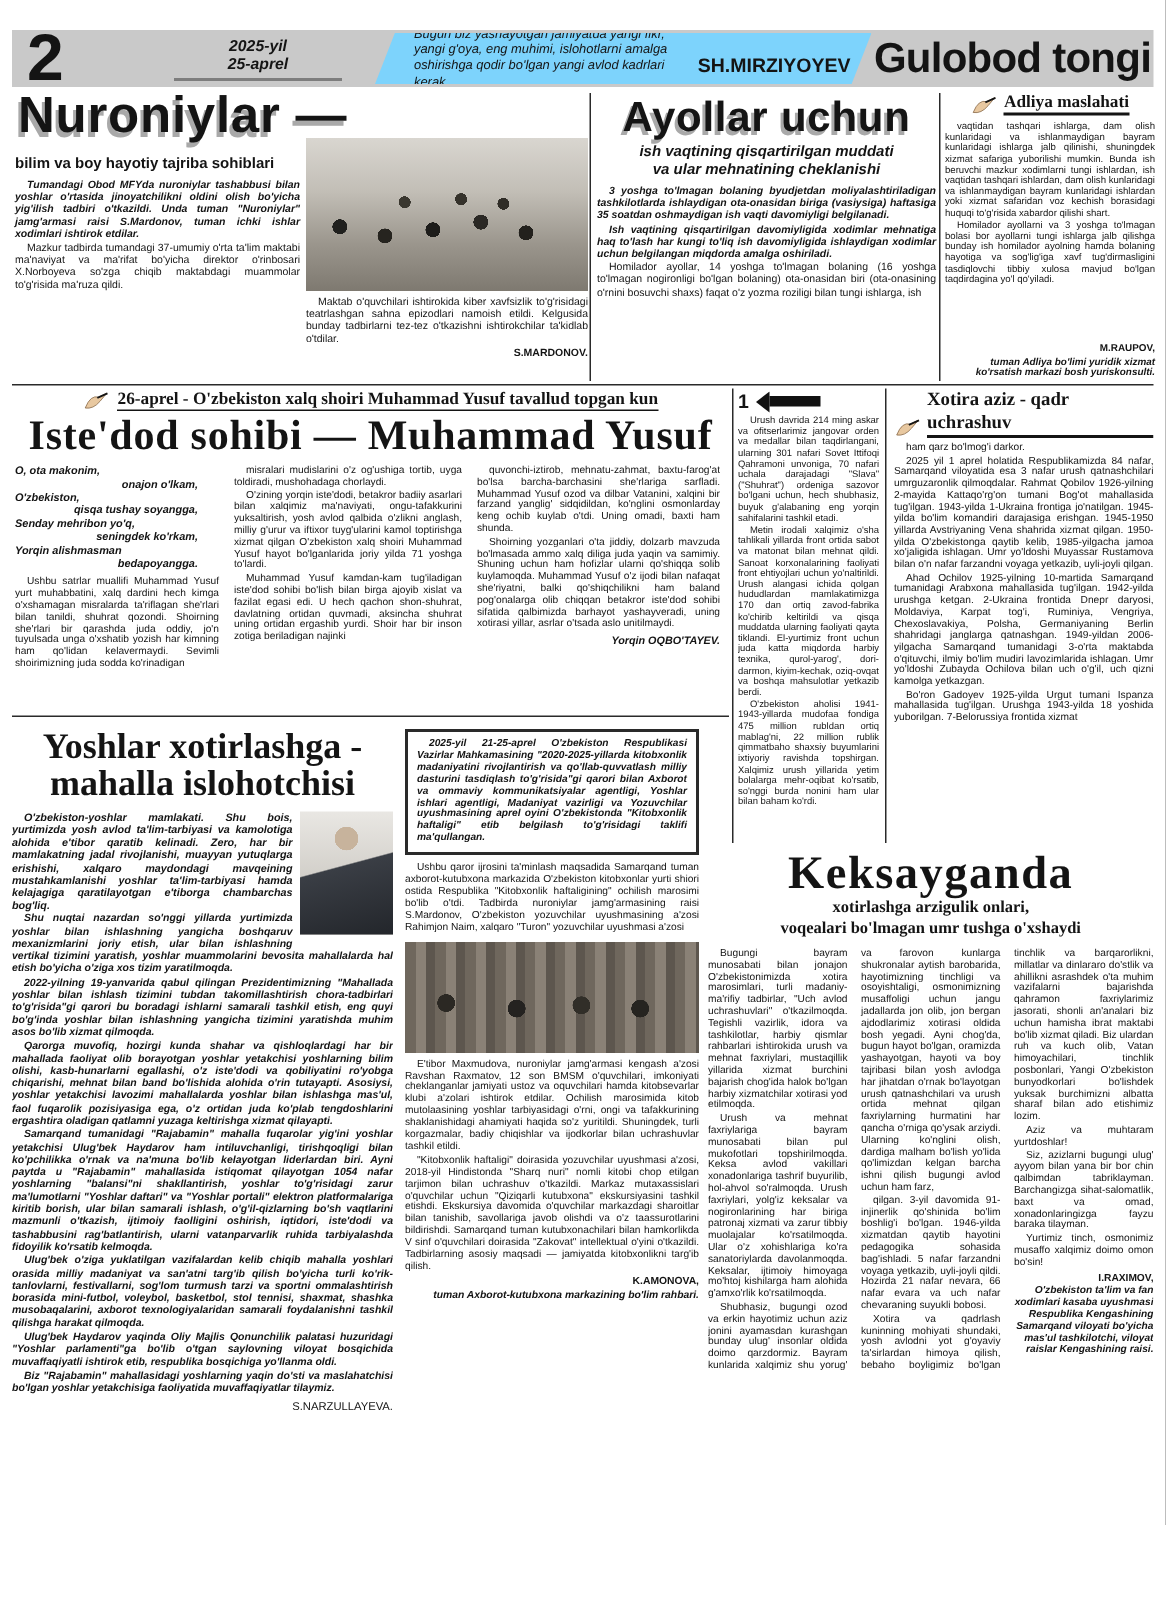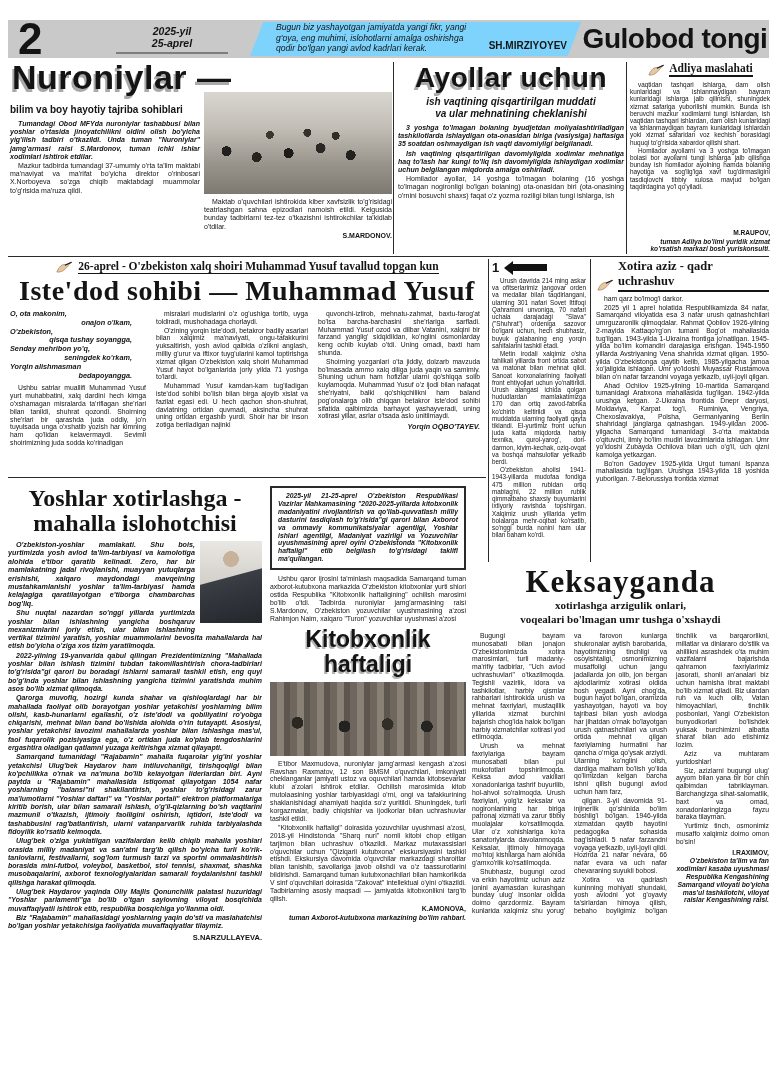--- a/index.html
+++ b/index.html
@@ -14,21 +14,21 @@
               display:flex;align-items:center;}
   .pagenum{font-size:44px;font-weight:800;line-height:36px;margin-left:10px;width:40px;
            font-stretch:condensed;}
   .datebox{margin-left:58px;width:112px;text-align:center;font-weight:bold;font-style:italic;
            font-size:10.5px;line-height:12px;}
   .date-underline{height:2px;background:#7d7d7d;margin-top:3px;}
   .quotebox{flex:1;height:34px;background:#7dd3fc;margin-left:22px;
             clip-path:polygon(4% 0,100% 0,96% 100%,0 100%);
             display:flex;align-items:center;padding:0 14px 2px 26px;gap:8px;}
   .quote-text{font-style:italic;font-size:8.6px;line-height:10.6px;text-align:left;flex:1;}
-  .quote-author{font-weight:bold;font-size:10px;white-space:nowrap;align-self:flex-end;margin-bottom:3px;}
+  .quote-author{font-weight:bold;font-size:13px;white-space:nowrap;align-self:flex-end;margin-bottom:3px;}
   .masthead{width:188px;text-align:center;font-size:28px;font-weight:600;letter-spacing:-0.5px;}
 
   
   .vrule{position:absolute;width:1px;background:#2a2a2a;}
   .hrule{position:absolute;height:1px;background:#2a2a2a;}
   .display-head{font-weight:700;letter-spacing:0.5px;text-shadow:-2px 3px 0 #a9a9a9;}
   .sec-head{display:flex;align-items:flex-end;gap:4px;}
   .sec-head span{font-family:"Liberation Serif",serif;font-weight:bold;
                  border-bottom:2px solid #141414;padding-bottom:1px;}
   .byline-name{font-weight:bold;text-align:right;text-indent:0;}
@@ -115,21 +115,21 @@
   .xot2-body{font-size:6.8px;line-height:7.7px;}
 
   
   .yos{left:8px;top:486px;width:254px;height:588px;overflow:hidden;}
   .yos-head{font-family:"Liberation Serif",serif;font-weight:800;font-size:24px;line-height:25px;
             text-align:center;}
   .yos-lead{margin-top:5px;font-size:7.2px;line-height:8.4px;}
   .yos-lead p{font-weight:bold;font-style:italic;}
   .yos-photo{float:right;width:62px;height:82px;margin:0 0 3px 5px;}
   .yos-body{font-size:7px;line-height:8.3px;}
-  .yos-byline{font-weight:bold;font-size:7.5px;text-align:right;margin-top:3px;}
+  .yos-byline{font-weight:normal;font-size:7.5px;text-align:right;margin-top:3px;}
 
   
   .kit{left:270px;top:486px;width:196px;height:588px;overflow:hidden;}
   .kit-box{border:2px solid #2a2a2a;padding:4px 6px;font-weight:bold;font-style:italic;
            font-size:6.8px;line-height:7.9px;}
   .kit-box p{text-indent:8px;}
   .kit-intro{margin-top:5px;font-size:6.8px;line-height:7.9px;}
   .kit-head{font-weight:800;font-size:23px;line-height:25px;text-align:center;margin-top:4px;
             text-shadow:-1.5px 2px 0 #b3b3b3;}
   .kit-photo{width:100%;height:74px;margin:5px 0 4px;}
@@ -321,24 +321,20 @@
     </div>
   </div>
 
   <div class="abs kit">
     <div class="kit-box">
         <p>2025-yil 21-25-aprel O'zbekiston Respublikasi Vazirlar Mahkamasining "2020-2025-yillarda kitobxonlik madaniyatini rivojlantirish va qo'llab-quvvatlash milliy dasturini tasdiqlash to'g'risida"gi qarori bilan Axborot va ommaviy kommunikatsiyalar agentligi, Yoshlar ishlari agentligi, Madaniyat vazirligi va Yozuvchilar uyushmasining aprel oyini O'zbekistonda "Kitobxonlik haftaligi" etib belgilash to'g'risidagi taklifi ma'qullangan.</p>
       </div>
     <div class="kit-intro">
         <p>Ushbu qaror ijrosini ta'minlash maqsadida Samarqand tuman axborot-kutubxona markazida O'zbekiston kitobxonlar yurti shiori ostida Respublika "Kitobxonlik haftaligining" ochilish marosimi bo'lib o'tdi. Tadbirda nuroniylar jamg'armasining raisi S.Mardonov, O'zbekiston yozuvchilar uyushmasining a'zosi Rahimjon Naim, xalqaro "Turon" yozuvchilar uyushmasi a'zosi</p>
       </div>
-    <div class="kit-head">
-      <div>Kitobxonlik</div>
-      <div>haftaligi</div>
-    </div>
     <div class="photo photo-library kit-photo"></div>
     <div class="kit-body">
         <p>E'tibor Maxmudova, nuroniylar jamg'armasi kengash a'zosi Ravshan Raxmatov, 12 son BMSM o'quvchilari, imkoniyati cheklanganlar jamiyati ustoz va oquvchilari hamda kitobsevarlar klubi a'zolari ishtirok etdilar. Ochilish marosimida kitob mutolaasining yoshlar tarbiyasidagi o'rni, ongi va tafakkurining shaklanishidagi ahamiyati haqida so'z yuritildi. Shuningdek, turli korgazmalar, badiy chiqishlar va ijodkorlar bilan uchrashuvlar tashkil etildi.</p>
         <p>"Kitobxonlik haftaligi" doirasida yozuvchilar uyushmasi a'zosi, 2018-yil Hindistonda "Sharq nuri" nomli kitobi chop etilgan tarjimon bilan uchrashuv o'tkazildi. Markaz mutaxassislari o'quvchilar uchun "Qiziqarli kutubxona" ekskursiyasini tashkil etishdi. Ekskursiya davomida o'quvchilar markazdagi sharoitlar bilan tanishib, savollariga javob olishdi va o'z taassurotlarini bildirishdi. Samarqand tuman kutubxonachilari bilan hamkorlikda V sinf o'quvchilari doirasida "Zakovat" intellektual o'yini o'tkazildi. Tadbirlarning asosiy maqsadi — jamiyatda kitobxonlikni targ'ib qilish.</p>
       </div>
     <div class="kit-byline">
       <p class="byline-name">K.AMONOVA,</p>
       <p class="byline-title">tuman Axborot-kutubxona markazining bo'lim rahbari.</p>
     </div>
   </div>

